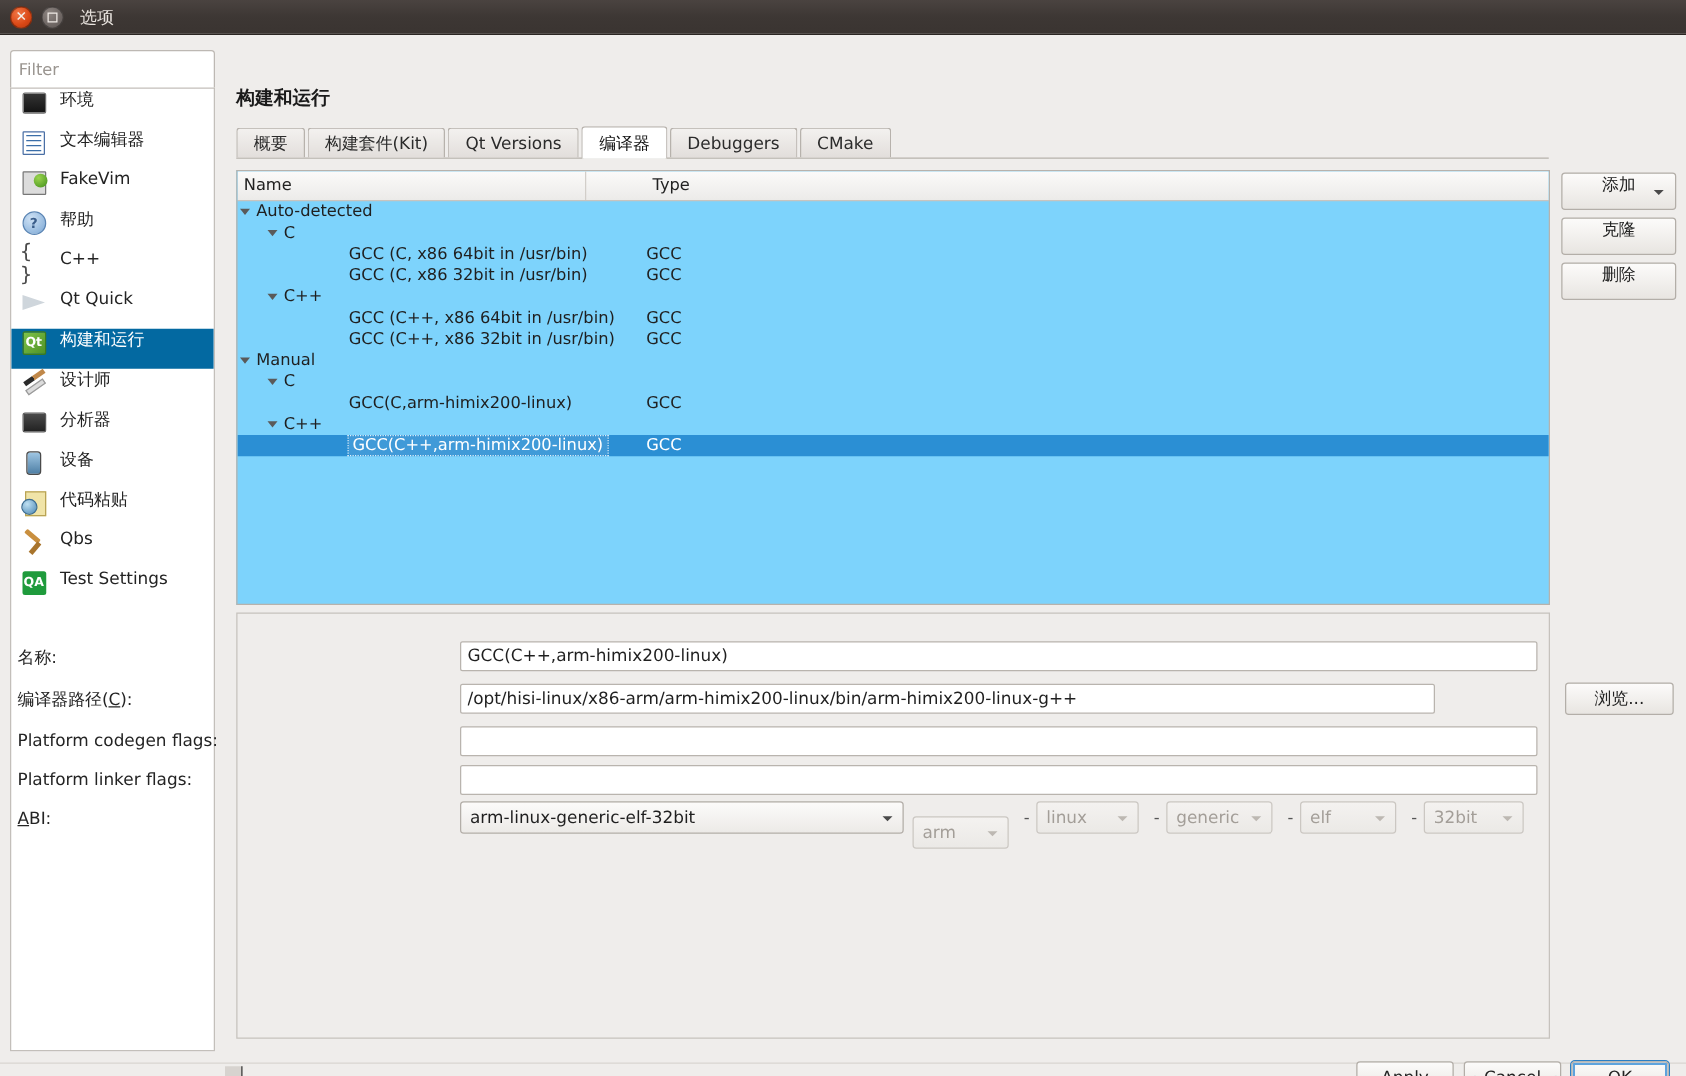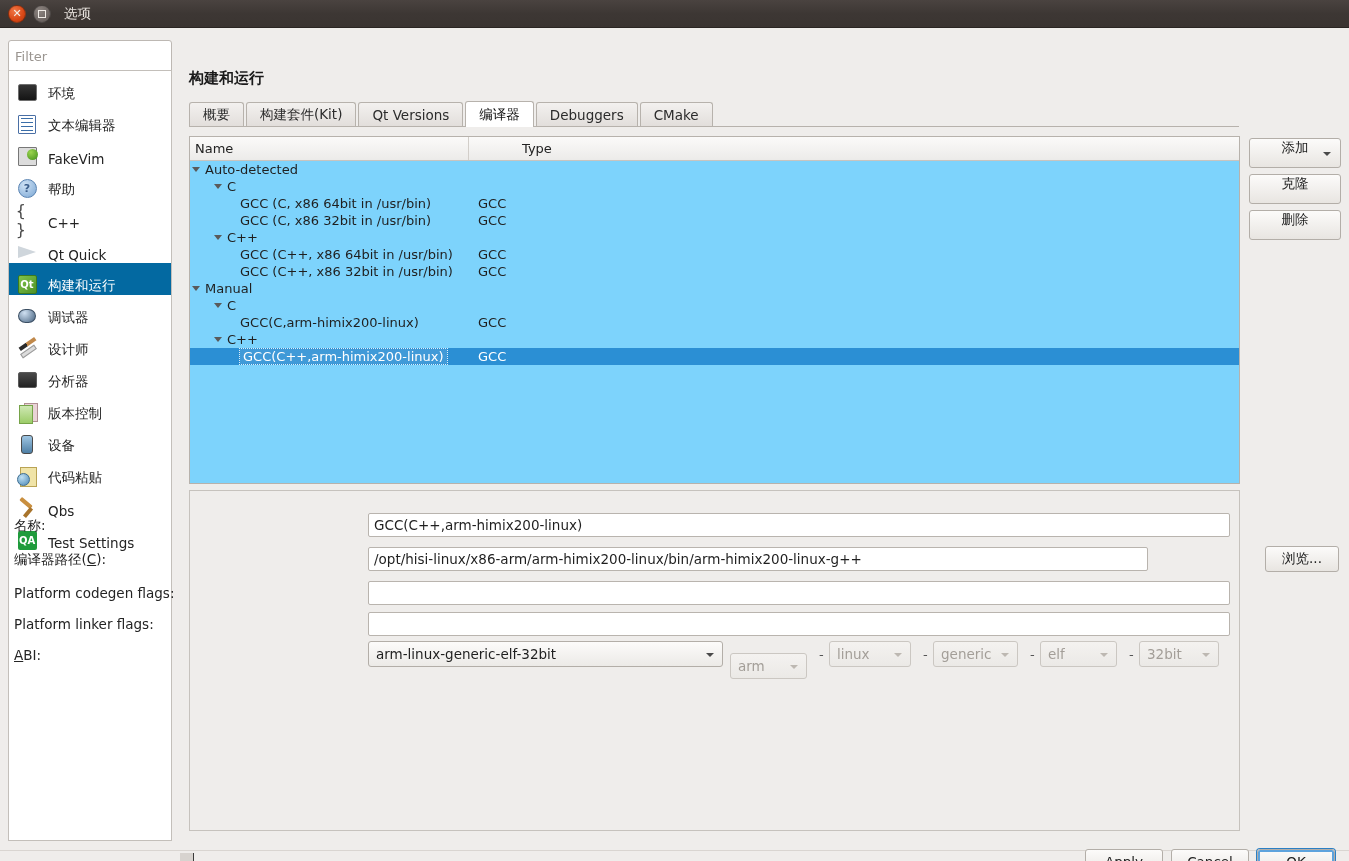--- a/index.html
+++ b/index.html
@@ -62,21 +62,21 @@
   }
   #filter-input::placeholder { color: #9a9590; }
 
   #category-list {
     position: absolute; left: 8px; top: 42px; width: 164px; height: 771px;
     background: #ffffff;
     border: 1px solid #c3bfba;
     overflow: hidden;
   }
   .cat-item {
-    height: 32px; display: flex; align-items: flex-end;
+    height: 32px; display: flex; align-items: flex-start;
     padding-left: 7px; gap: 10px;
     font-size: 13.5px; color: #232323;
     cursor: default;
   }
   .cat-item.selected { background: #0369a1; color: #ffffff; }
   .cat-icon {
     width: 22px; height: 22px; flex: 0 0 22px;
     display: flex; align-items: center; justify-content: center;
     font-size: 11px;
     position: relative;
@@ -196,21 +196,21 @@
     background: rgba(255,255,255,.10);
   }
   .arrow {
     width: 0; height: 0;
     border-left: 4.5px solid transparent; border-right: 4.5px solid transparent;
     border-top: 5px solid #5a5a5a;
     margin-right: 5px; flex: 0 0 auto;
   }
   .ind0 { padding-left: 2px; }
   .ind1 { padding-left: 24px; }
-  .ind2 { padding-left: 50px; }
+  .ind2 { padding-left: 50px; margin-left: 39px; }
 
   
   .sidebtn {
     position: absolute; right: 8px; width: 92px; height: 30px;
     background: linear-gradient(to bottom,#fcfbfa,#e8e5e1);
     border: 1px solid #b3aea8; border-radius: 3px;
     font-size: 13.5px; color: #232323;
     display: flex; align-items: flex-start; justify-content: center;
     cursor: default;
   }
@@ -258,21 +258,21 @@
   .dash { position: absolute; top: 619px; font-size: 13px; color: #555; }
 
   .btn {
     position: absolute;
     background: linear-gradient(to bottom,#fcfbfa,#e8e5e1);
     border: 1px solid #b3aea8; border-radius: 3px;
     font-size: 13.5px; color: #232323;
     display: flex; align-items: center; justify-content: center;
     cursor: default;
   }
-  #btn-browse { right: 10px; top: 518px; width: 74px; height: 26px; }
+  #btn-browse { right: 10px; top: 518px; width: 87px; height: 26px; }
 
   
   #btn-apply { left: 1085px; top: 821px; width: 78px; height: 26px; }
   #btn-cancel { left: 1171px; top: 821px; width: 78px; height: 26px; }
   #btn-ok     { left: 1257px; top: 821px; width: 78px; height: 26px;
                 box-shadow: 0 0 0 2px #5ea3dd inset, 0 0 0 1px #2b7fc4; }
 
   #bottom-edge {
     position: absolute; left: 0; top: 822px; width: 1349px; height: 1px;
     background: #d9d5d1;
@@ -344,41 +344,29 @@
         <span class="cat-label">Qt Quick</span>
       </div>
       <div class="cat-item selected">
         <span class="cat-icon">
           <span class="ic-buildrun">Qt</span>
         </span>
         <span class="cat-label">构建和运行</span>
       </div>
       <div class="cat-item">
         <span class="cat-icon">
-          <span class="ic-debug"></span>
-        </span>
-        <span class="cat-label">调试器</span>
-      </div>
-      <div class="cat-item">
-        <span class="cat-icon">
           <span class="ic-designer"></span>
         </span>
         <span class="cat-label">设计师</span>
       </div>
       <div class="cat-item">
         <span class="cat-icon">
           <span class="ic-analyzer"></span>
         </span>
         <span class="cat-label">分析器</span>
-      </div>
-      <div class="cat-item">
-        <span class="cat-icon">
-          <span class="ic-vcs"></span>
-        </span>
-        <span class="cat-label">版本控制</span>
       </div>
       <div class="cat-item">
         <span class="cat-icon">
           <span class="ic-device"></span>
         </span>
         <span class="cat-label">设备</span>
       </div>
       <div class="cat-item">
         <span class="cat-icon">
           <span class="ic-paste"></span>

